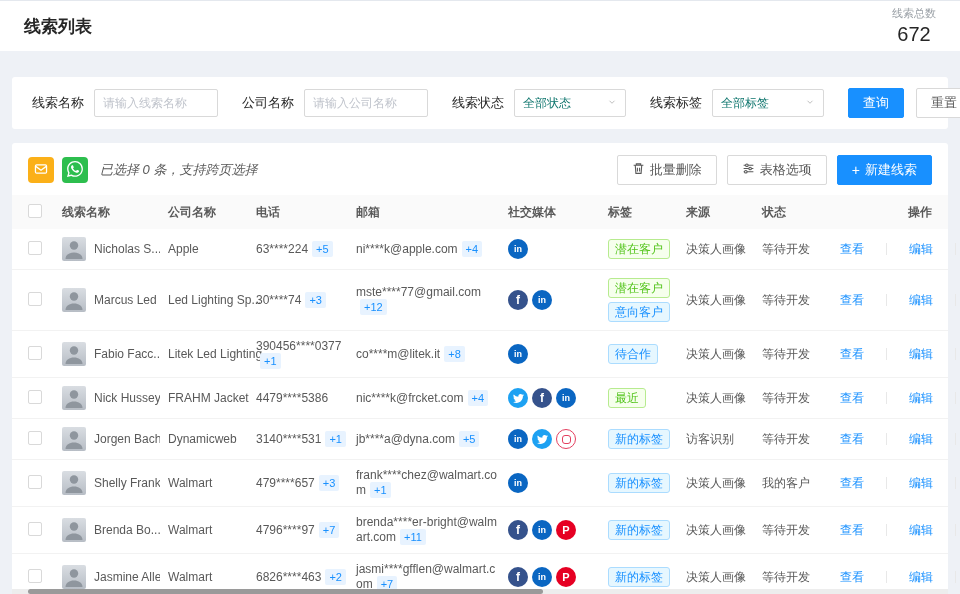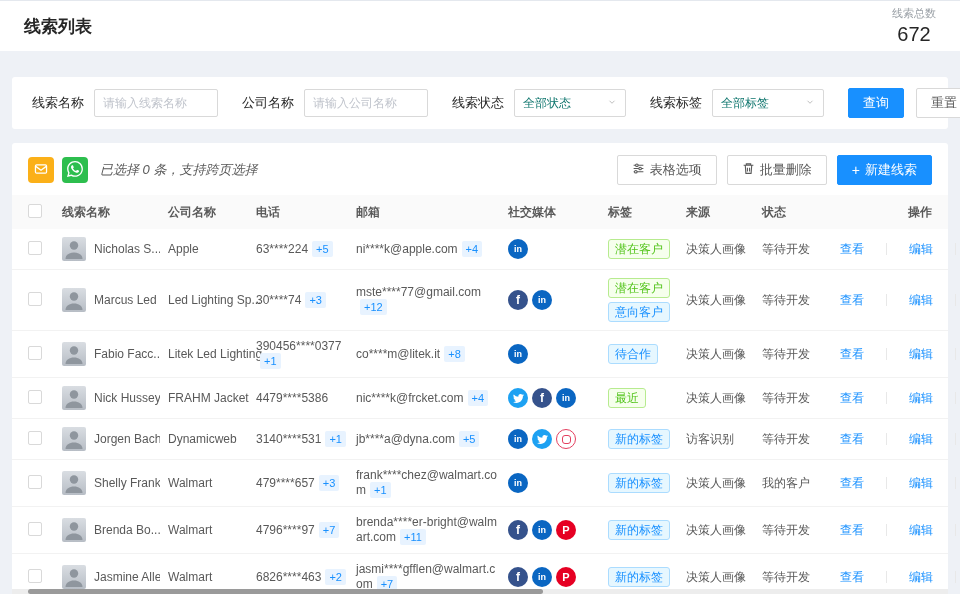--- a/index.html
+++ b/index.html
@@ -176,35 +176,35 @@
         <svg width="16" height="16" viewBox="0 0 24 24" fill="#fff">
             <path d="M17.47 14.38c-.3-.15-1.76-.87-2.03-.97-.27-.1-.47-.15-.67.15-.2.3-.77.97-.94 1.17-.17.2-.35.22-.64.07-.3-.15-1.26-.46-2.39-1.47-.88-.79-1.48-1.76-1.65-2.06-.17-.3-.02-.46.13-.6.13-.14.3-.35.45-.52.15-.18.2-.3.3-.5.1-.2.05-.37-.03-.52-.07-.15-.67-1.61-.91-2.2-.24-.58-.49-.5-.67-.51h-.57c-.2 0-.52.07-.8.37-.27.3-1.04 1.02-1.04 2.48s1.07 2.87 1.22 3.07c.15.2 2.1 3.2 5.07 4.49.71.3 1.26.49 1.7.62.71.23 1.36.2 1.87.12.57-.08 1.76-.72 2-1.41.25-.7.25-1.29.18-1.41-.08-.13-.27-.2-.57-.35zM12.05 21.79a9.87 9.87 0 01-5.03-1.38l-.36-.21-3.74.98 1-3.65-.24-.37a9.86 9.86 0 01-1.51-5.26c0-5.45 4.44-9.88 9.89-9.88a9.82 9.82 0 019.88 9.89c0 5.45-4.44 9.88-9.89 9.88zm8.41-18.3A11.82 11.82 0 0012.05 0C5.5 0 .16 5.34.16 11.89c0 2.1.55 4.14 1.59 5.95L0 24l6.3-1.65a11.88 11.88 0 005.69 1.45c6.55 0 11.89-5.34 11.89-11.89 0-3.18-1.24-6.16-3.48-8.41z"></path>
           </svg>
       </span>
     </button>
     <span class="selection-text">已选择 0 条，支持跨页选择</span>
     <div class="spacer"></div>
     <button class="btn">
       <span>
         <svg width="13" height="13" viewBox="0 0 24 24" fill="none" stroke="#595959" stroke-width="2">
+            <path d="M3 6h18M8 6V3.5h8V6M6 6l1.2 15h9.6L18 6M10 10.5v7M14 10.5v7"></path>
+          </svg>
+      </span>
+      <span>批量删除</span>
+    </button>
+    <button class="btn">
+      <span>
+        <svg width="13" height="13" viewBox="0 0 24 24" fill="none" stroke="#595959" stroke-width="2">
             <path d="M3 6h18M3 12h18M3 18h18"></path>
             <circle cx="9" cy="6" r="2.4" fill="#fff"></circle>
             <circle cx="15" cy="12" r="2.4" fill="#fff"></circle>
             <circle cx="7" cy="18" r="2.4" fill="#fff"></circle>
           </svg>
       </span>
       <span>表格选项</span>
-    </button>
-    <button class="btn">
-      <span>
-        <svg width="13" height="13" viewBox="0 0 24 24" fill="none" stroke="#595959" stroke-width="2">
-            <path d="M3 6h18M8 6V3.5h8V6M6 6l1.2 15h9.6L18 6M10 10.5v7M14 10.5v7"></path>
-          </svg>
-      </span>
-      <span>批量删除</span>
     </button>
     <button class="btn primary">
       <span class="plus-glyph">+</span>
       <span>新建线索</span>
     </button>
   </div>
 
   <div class="thead">
     <div class="cell"><span class="cb"></span></div>
     <div class="cell">线索名称</div>

